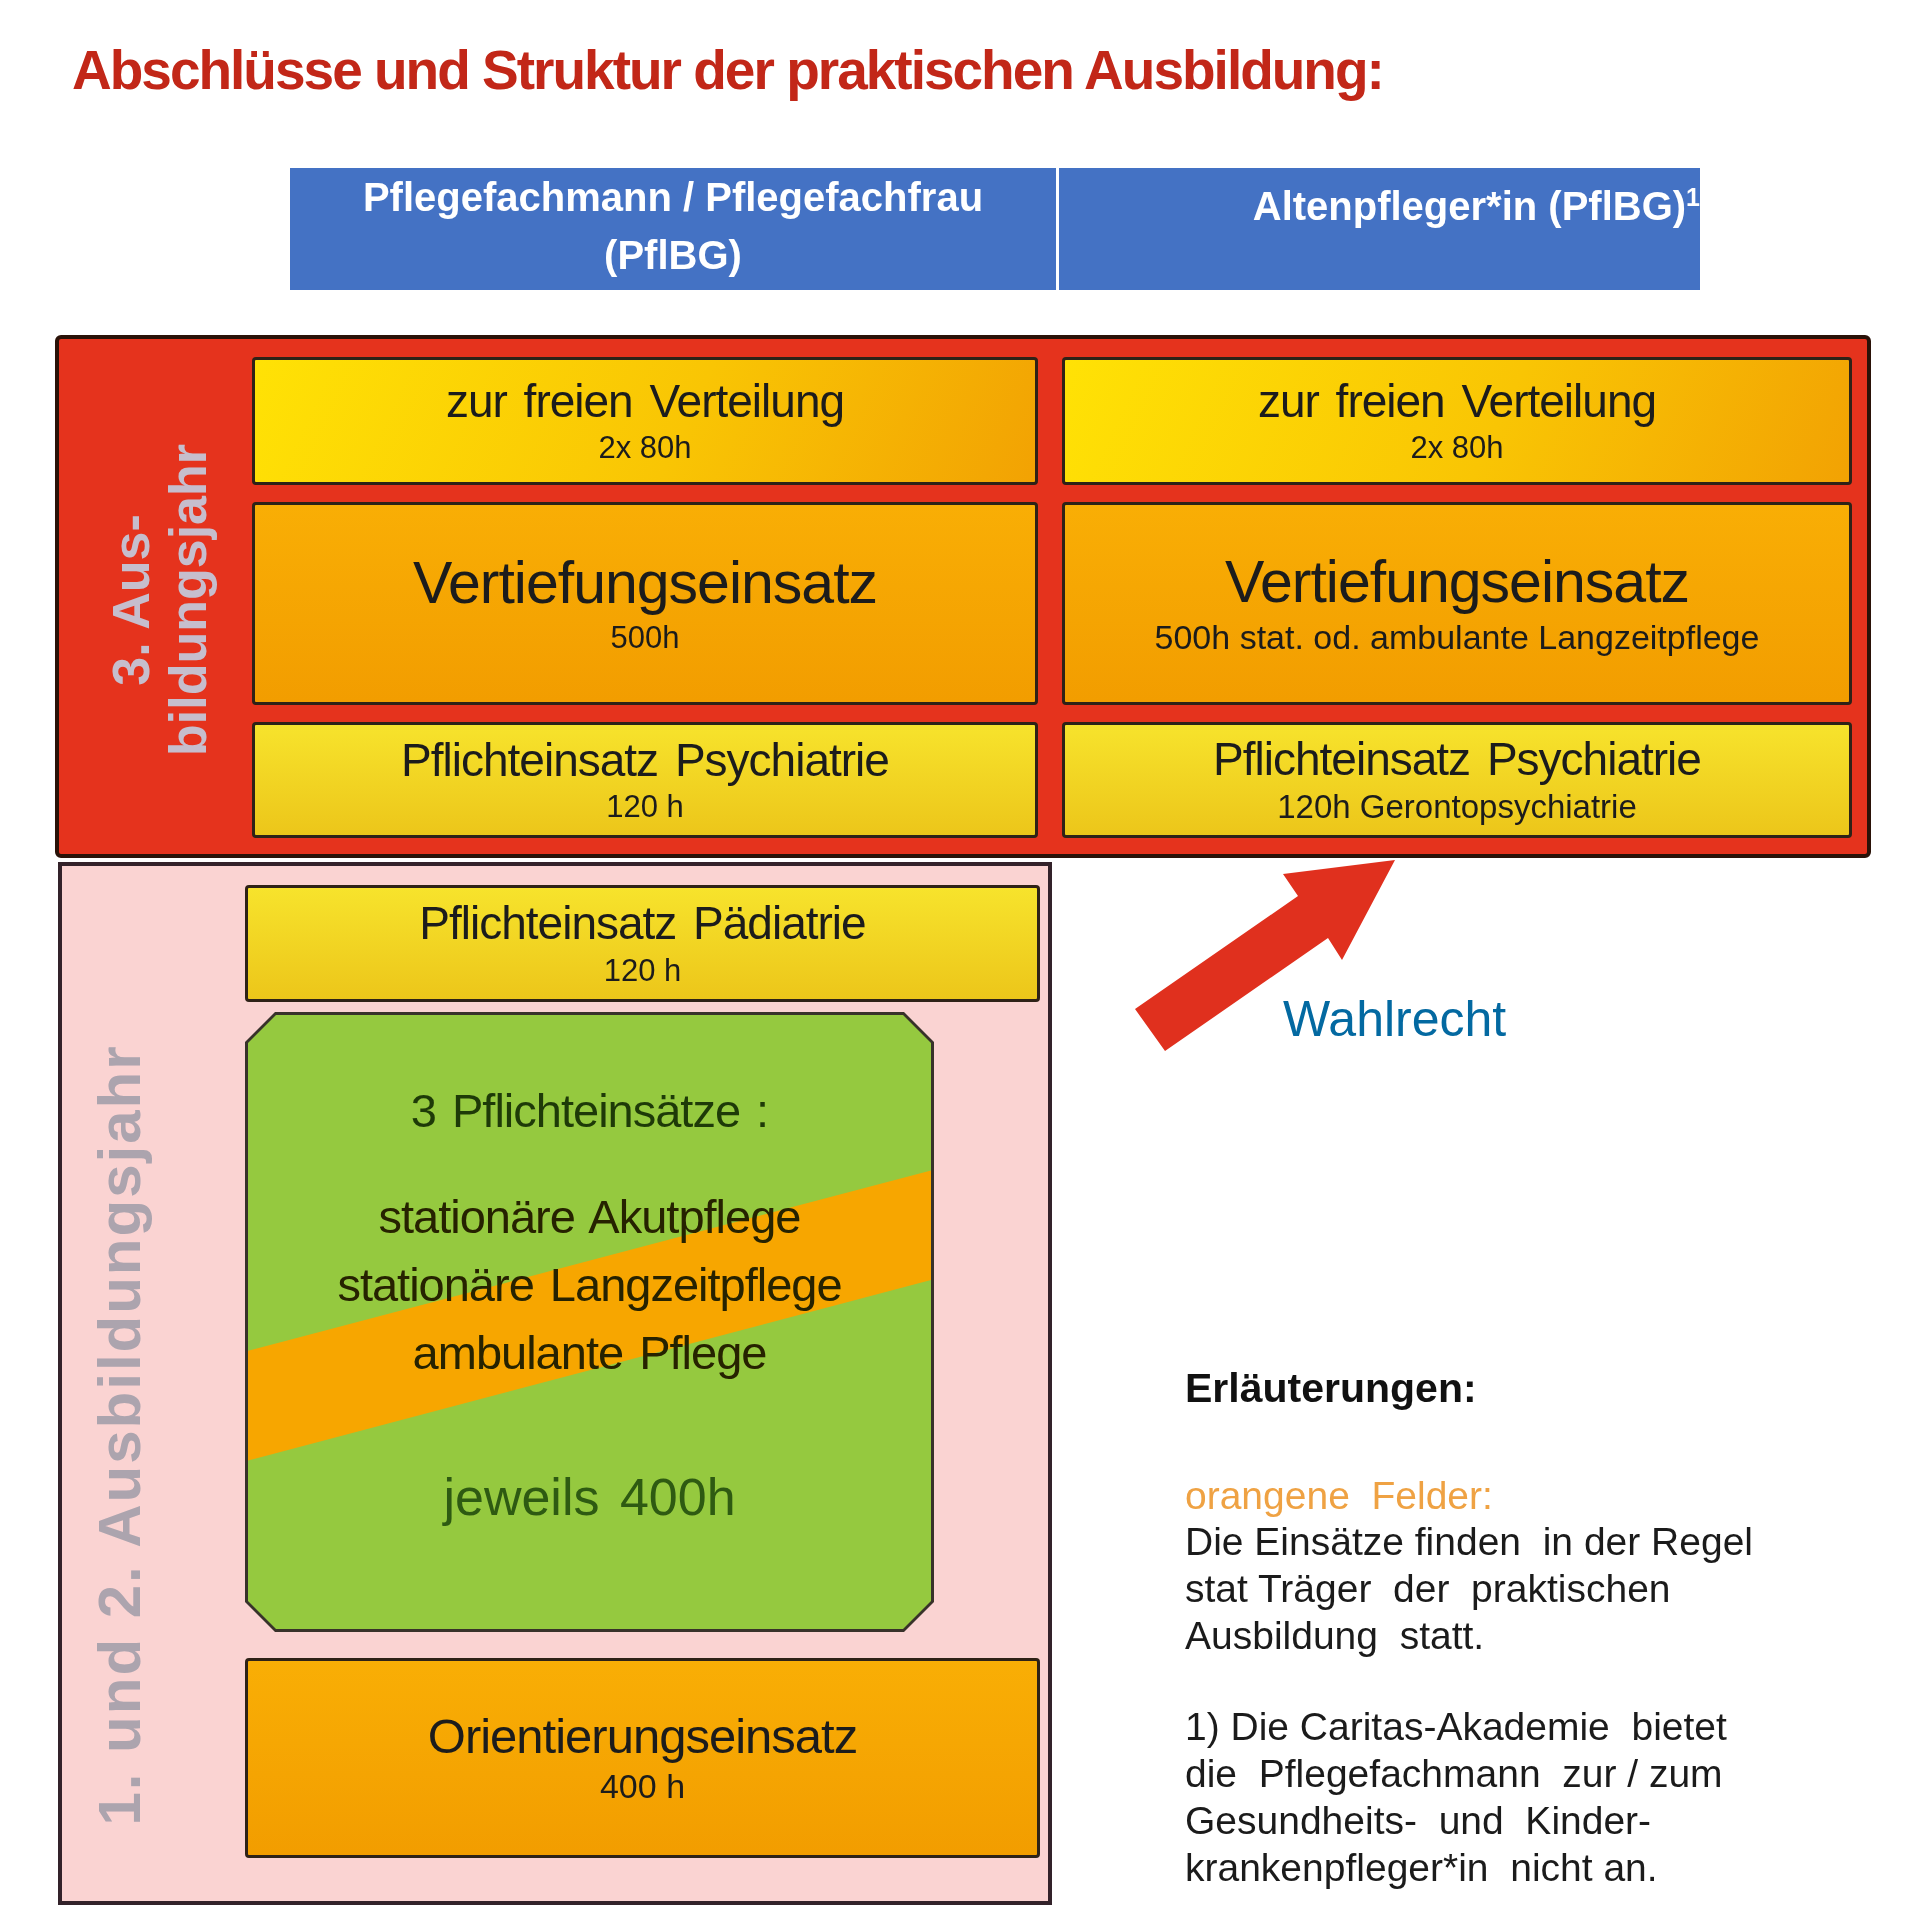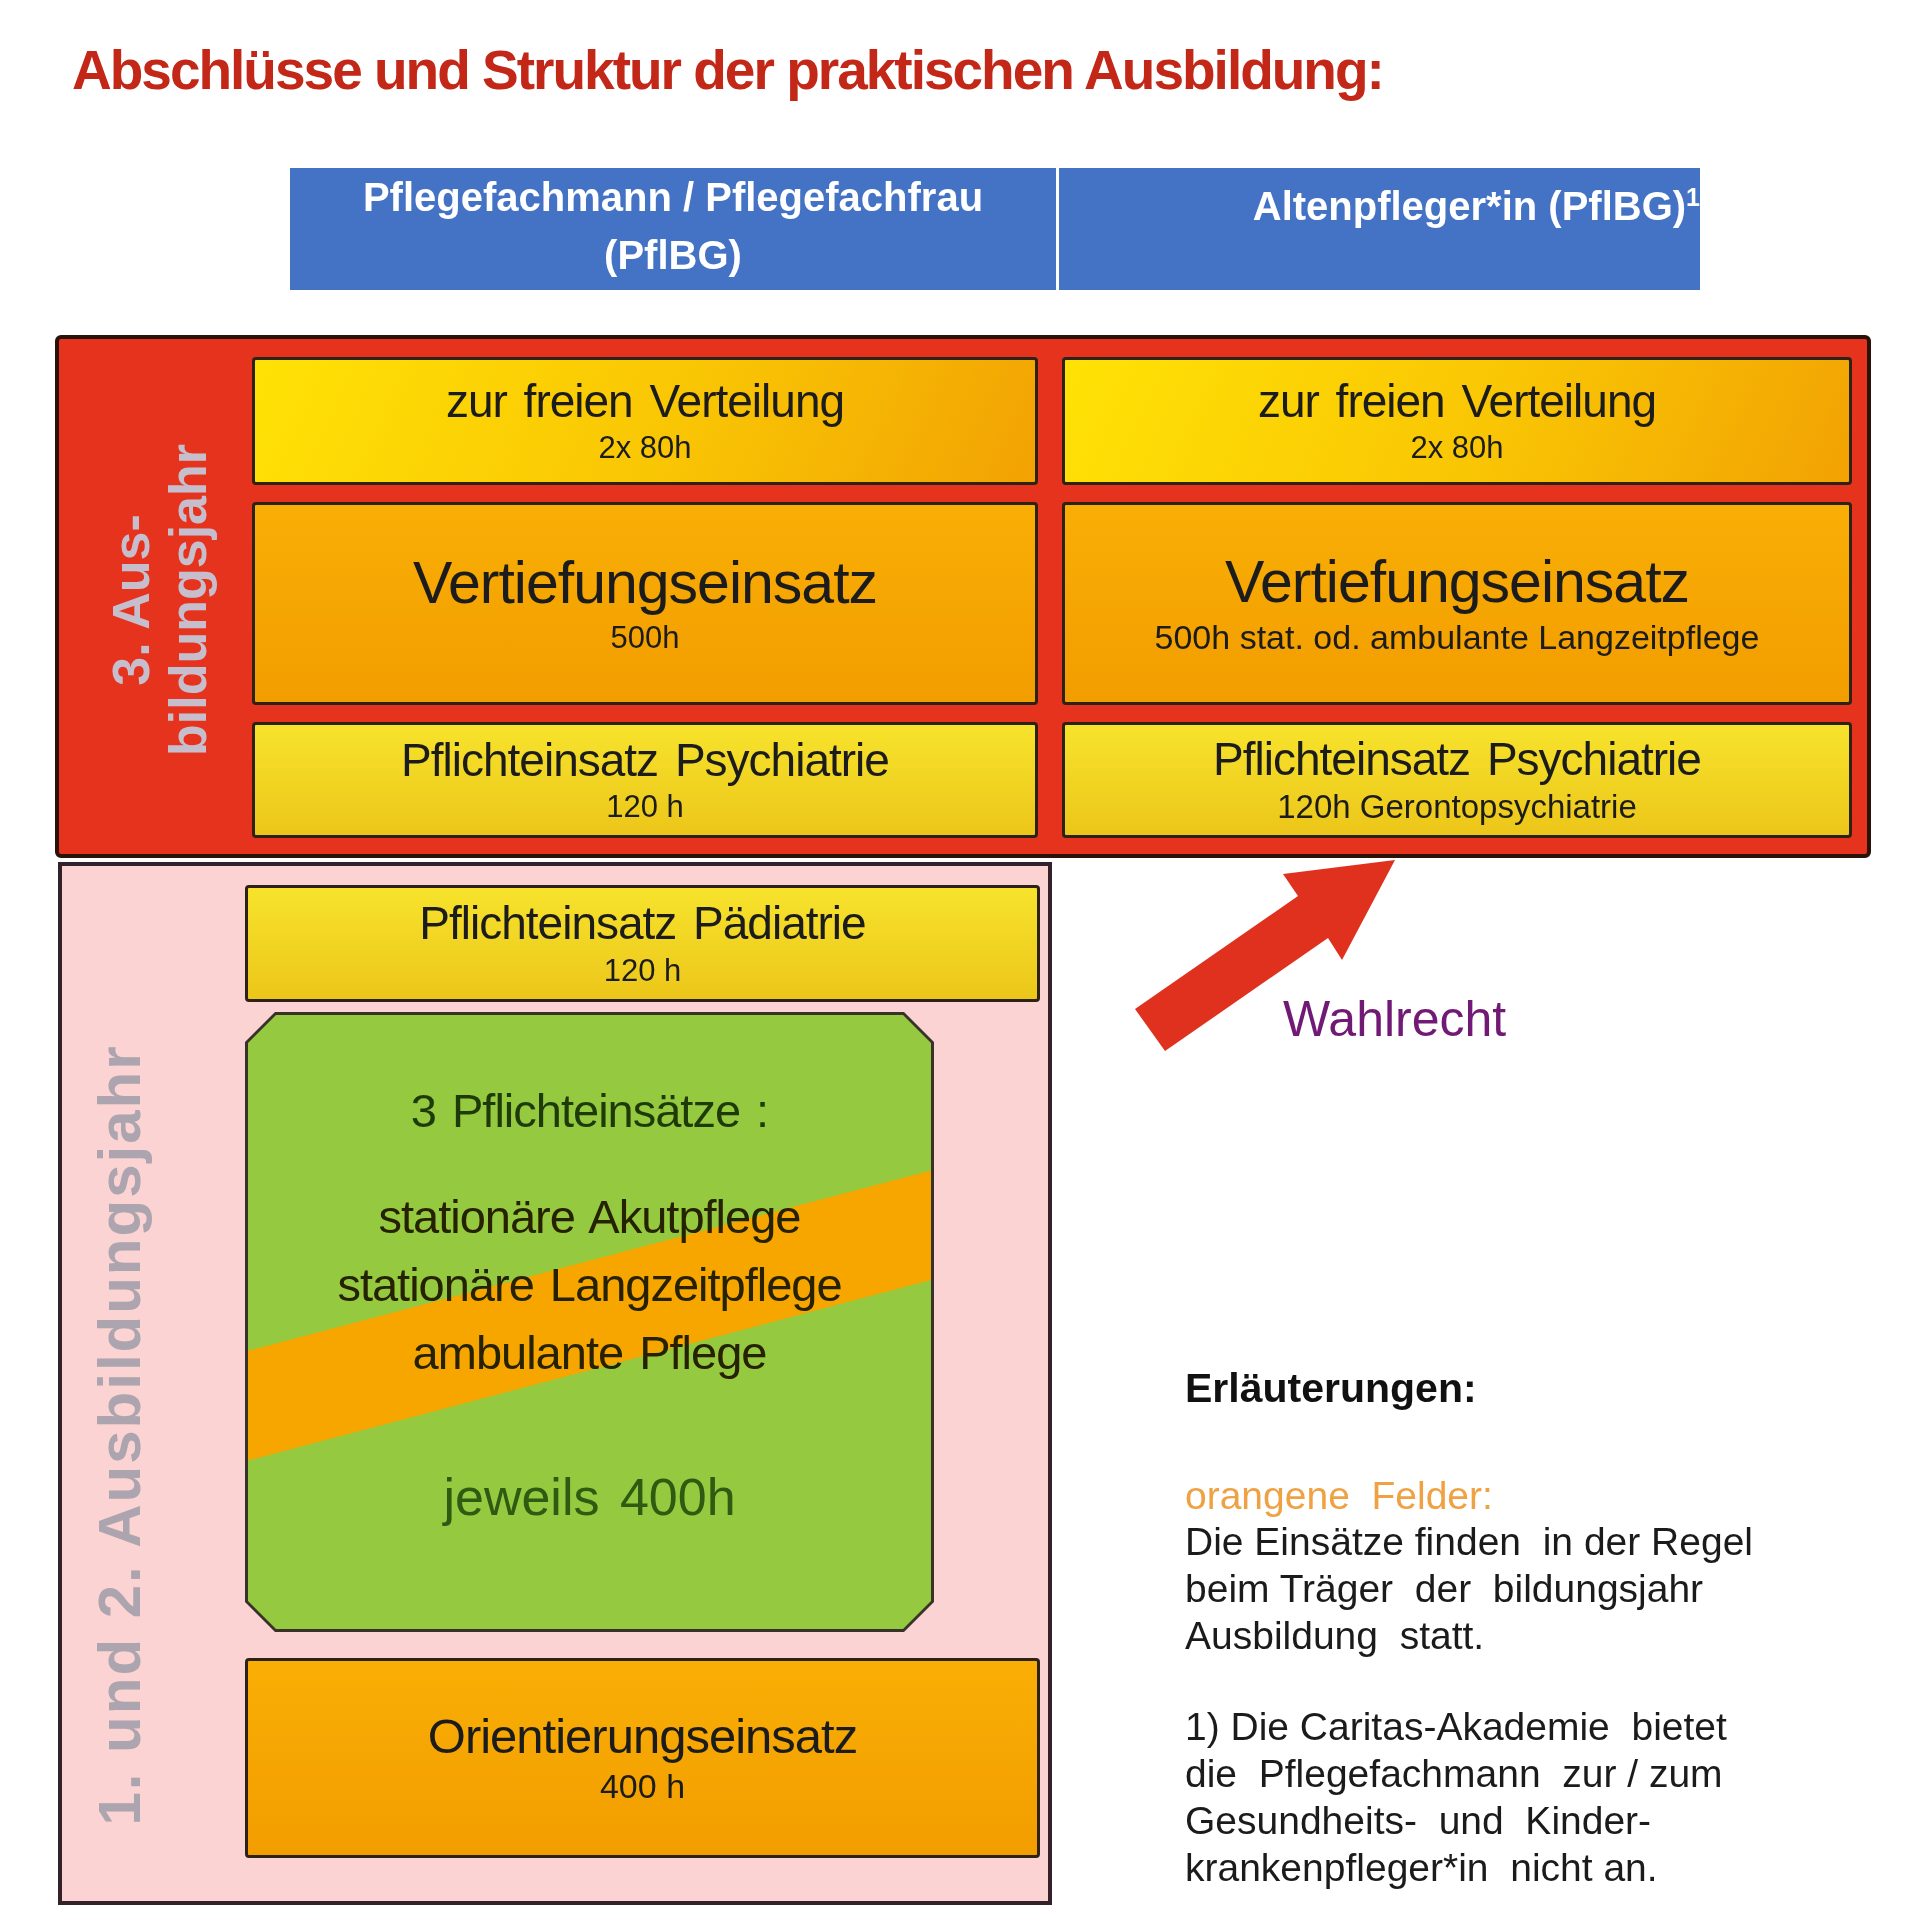--- a/index.html
+++ b/index.html
@@ -66,21 +66,21 @@
   #g-head{top:68px;font-size:47px;color:#1e3a08;letter-spacing:-1px;word-spacing:4px;}
   #g-items{top:168px;font-size:47px;line-height:68px;color:#262200;letter-spacing:-1px;word-spacing:4px;}
   #g-note{top:452px;font-size:52px;color:#2e5a12;word-spacing:6px;}
 
   #b-orient{left:245px;top:1658px;width:795px;height:200px;}
   #b-orient .t{font-size:49px;}
   #b-orient .s{font-size:34px;}
 
   
   #arrow{left:1125px;top:845px;width:300px;height:215px;}
-  #wahlrecht{left:1283px;top:990px;font-size:50px;color:#701a75;}
+  #wahlrecht{left:1283px;top:990px;font-size:50px;color:#0369a1;}
 
   
   #notes{left:1185px;top:1365px;width:660px;color:#1b1b1b;}
   #notes .nh{font-size:41px;font-weight:bold;color:#111111;}
   #notes .oh{margin-top:62px;font-size:39px;color:#efa243;white-space:pre-wrap;}
   #notes .ln{font-size:39px;line-height:47px;white-space:pre-wrap;}
   #notes .fn{margin-top:44px;}
 </style>
 </head>
 <body>
@@ -156,21 +156,21 @@
 
   <svg class="abs" id="arrow" viewBox="0 0 300 215">
     <polygon points="10,164 173,51 158,29 270,15 217,115 203,93 40,206" fill="#e0301e"></polygon>
   </svg>
   <div class="abs" id="wahlrecht">Wahlrecht</div>
 
   <div class="abs" id="notes">
     <div class="nh">Erläuterungen:</div>
     <div class="oh">orangene  Felder:</div>
     <div class="ln">Die Einsätze finden  in der Regel</div>
-    <div class="ln">beim Träger  der  bildungsjahr</div>
+    <div class="ln">stat Träger  der  praktischen</div>
     <div class="ln">Ausbildung  statt.</div>
     <div class="ln fn">1) Die Caritas-Akademie  bietet</div>
     <div class="ln">die  Pflegefachmann  zur / zum</div>
     <div class="ln">Gesundheits-  und  Kinder-</div>
     <div class="ln">krankenpfleger*in  nicht an.</div>
   </div>
 
 </div>
 
 </body></html>

